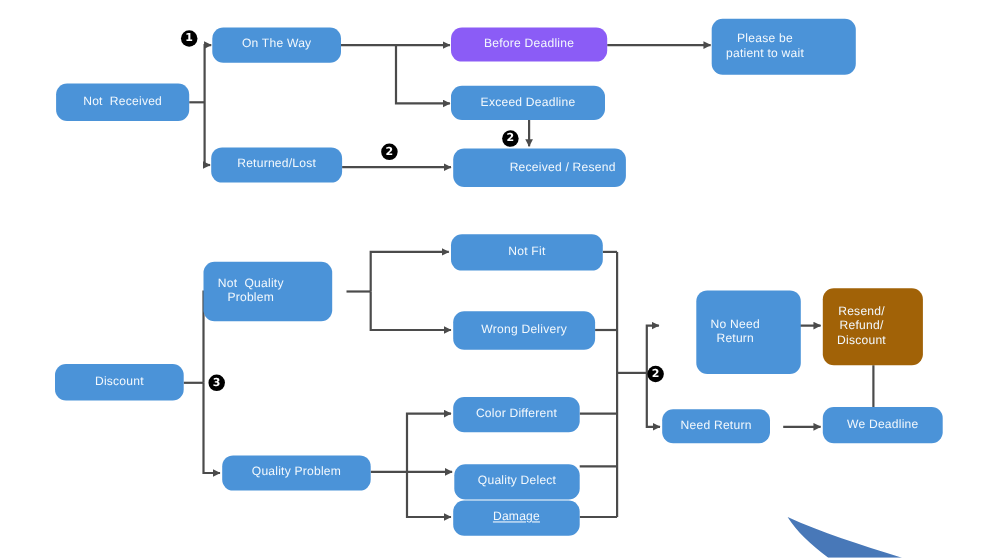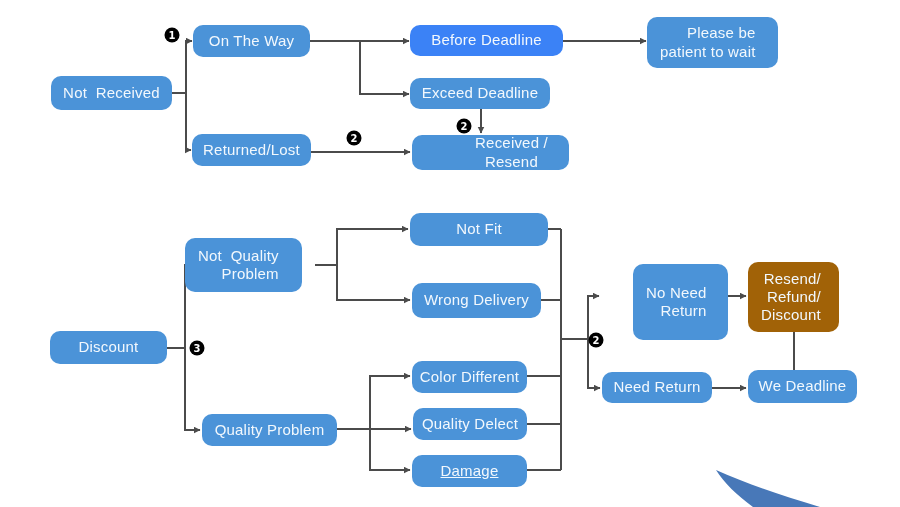--- a/index.html
+++ b/index.html
@@ -12,27 +12,27 @@
   }
   #connector-layer{
     position:absolute;left:0;top:0;width:900px;height:507px;
   }
   .node{
     position:absolute;
     box-sizing:border-box;
     border-radius:10px;
     display:flex;
     align-items:center;
-    font-size:15px;
+    font-size:11px;
     line-height:1.22;
     white-space:pre-wrap;
     letter-spacing:.2px;
   }
   .node.center{justify-content:center;text-align:center;padding:2px 6px;}
-  .node.left{justify-content:flex-start;text-align:right;padding:2px 6px 2px 13px;}
+  .node.left{justify-content:flex-start;text-align:center;padding:2px 6px 2px 13px;}
   .num-marker{
     position:absolute;
     width:15px;height:15px;
     border-radius:50%;
     text-align:center;
     font-size:10px;
     font-weight:bold;
     line-height:15px;
     transform:translate(-50%,-50%);
     font-family:"DejaVu Sans",sans-serif;
@@ -78,37 +78,37 @@
         <polyline points="696,296 746,296" fill="none" stroke="#4b4b4b" stroke-width="2" marker-end="url(#arrowhead)"></polyline>
         <polyline points="712,388 746,388" fill="none" stroke="#4b4b4b" stroke-width="2" marker-end="url(#arrowhead)"></polyline>
         <polyline points="794,332 794,370" fill="none" stroke="#4b4b4b" stroke-width="2"></polyline>
       </g>
     <path id="swoosh" d="M716,470 C747,484 781,495 820,507 L753,507 C737,495 724,483 716,470 Z" fill="#4878b8"></path>
   </svg>
   <div id="node-layer">
       <div class="node center" style="left: 51px; top: 76px; width: 121px; height: 34px; background: rgb(75, 147, 216); color: rgb(242, 248, 253);">Not  Received</div>
       <div class="node center" style="left: 193px; top: 25px; width: 117px; height: 32px; background: rgb(75, 147, 216); color: rgb(242, 248, 253);">On The Way</div>
       <div class="node center" style="left: 192px; top: 134px; width: 119px; height: 32px; background: rgb(75, 147, 216); color: rgb(242, 248, 253);">Returned/Lost</div>
-      <div class="node center" style="left: 410px; top: 25px; width: 153px; height: 31px; background: #3b82f6; color: rgb(242, 248, 253);">Before Deadline</div>
+      <div class="node center" style="left: 410px; top: 25px; width: 142px; height: 31px; background: #8b5cf6; color: rgb(242, 248, 253);">Before Deadline</div>
       <div class="node center" style="left: 410px; top: 78px; width: 140px; height: 31px; background: rgb(75, 147, 216); color: rgb(242, 248, 253);">Exceed Deadline</div>
       <div class="node left" style="left: 647px; top: 17px; width: 131px; height: 51px; background: rgb(75, 147, 216); color: rgb(242, 248, 253);">Please be
 patient to wait</div>
       <div class="node center" style="left: 412px; top: 135px; width: 157px; height: 35px; background: rgb(75, 147, 216); color: rgb(242, 248, 253); padding-left: 48px;">Received / Resend</div>
       <div class="node center" style="left: 50px; top: 331px; width: 117px; height: 33px; background: rgb(75, 147, 216); color: rgb(242, 248, 253);">Discount</div>
       <div class="node left" style="left: 185px; top: 238px; width: 117px; height: 54px; background: rgb(75, 147, 216); color: rgb(242, 248, 253);">Not  Quality
 Problem</div>
       <div class="node center" style="left: 202px; top: 414px; width: 135px; height: 32px; background: rgb(75, 147, 216); color: rgb(242, 248, 253);">Quality Problem</div>
       <div class="node center" style="left: 410px; top: 213px; width: 138px; height: 33px; background: rgb(75, 147, 216); color: rgb(242, 248, 253);">Not Fit</div>
       <div class="node center" style="left: 412px; top: 283px; width: 129px; height: 35px; background: rgb(75, 147, 216); color: rgb(242, 248, 253);">Wrong Delivery</div>
       <div class="node center" style="left: 412px; top: 361px; width: 115px; height: 32px; background: rgb(75, 147, 216); color: rgb(242, 248, 253);">Color Different</div>
-      <div class="node center" style="left: 413px; top: 408px; width: 114px; height: 32px; background: rgb(75, 147, 216); color: rgb(242, 248, 253);">Quality Delect</div>
+      <div class="node center" style="left: 413px; top: 422px; width: 114px; height: 32px; background: rgb(75, 147, 216); color: rgb(242, 248, 253);">Quality Delect</div>
       <div class="node center" style="left: 412px; top: 455px; width: 115px; height: 32px; background: rgb(75, 147, 216); color: rgb(242, 248, 253); text-decoration: underline;">Damage</div>
       <div class="node left" style="left: 633px; top: 264px; width: 95px; height: 76px; background: rgb(75, 147, 216); color: rgb(242, 248, 253);">No Need
 Return</div>
-      <div class="node center" style="left: 602px; top: 372px; width: 110px; height: 31px; background: rgb(75, 147, 216); color: rgb(242, 248, 253);">Need Return</div>
+      <div class="node center" style="left: 602px; top: 372px; width: 98px; height: 31px; background: rgb(75, 147, 216); color: rgb(242, 248, 253);">Need Return</div>
       <div class="node left" style="left: 748px; top: 262px; width: 91px; height: 70px; background: #a16207; color: rgb(242, 248, 253);">Resend/
 Refund/
 Discount</div>
       <div class="node center" style="left: 748px; top: 370px; width: 109px; height: 33px; background: rgb(75, 147, 216); color: rgb(242, 248, 253);">We Deadline</div>
     </div>
   <div id="marker-layer">
       <span class="num-marker" style="left: 172px; top: 35px; background: rgb(0, 0, 0); color: rgb(255, 255, 255);">1</span>
       <span class="num-marker" style="left: 354px; top: 138px; background: rgb(0, 0, 0); color: rgb(255, 255, 255);">2</span>
       <span class="num-marker" style="left: 464px; top: 126px; background: rgb(0, 0, 0); color: rgb(255, 255, 255);">2</span>
       <span class="num-marker" style="left: 197px; top: 348px; background: rgb(0, 0, 0); color: rgb(255, 255, 255);">3</span>

